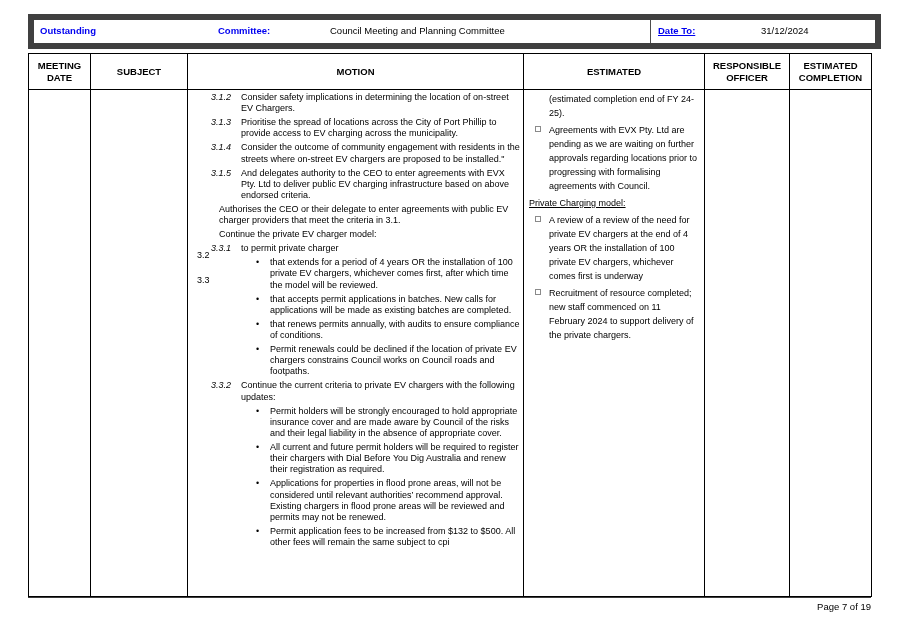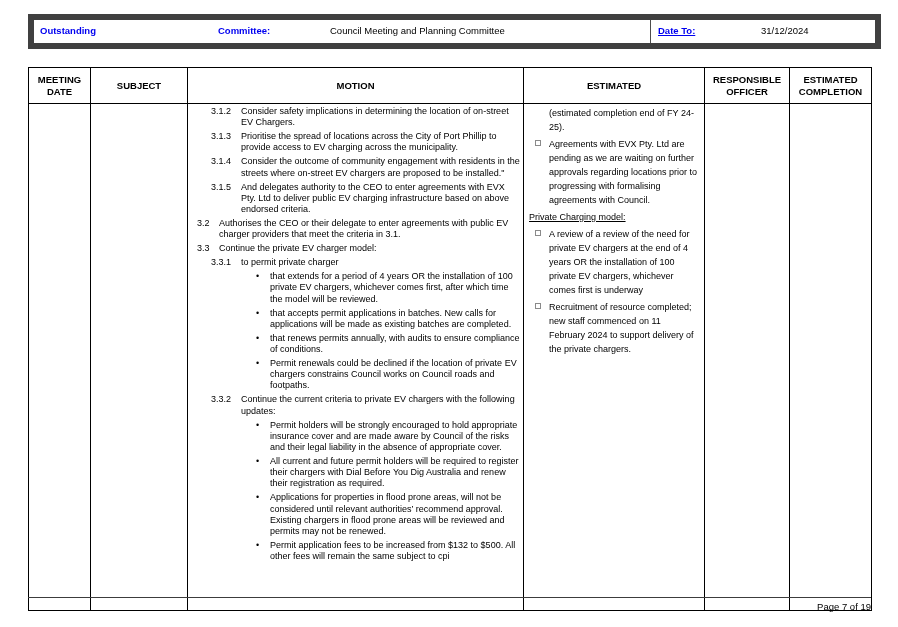--- a/index.html
+++ b/index.html
@@ -22,21 +22,21 @@
   .topbar span { position:absolute; top:5px; font-size:9.5px; white-space:nowrap; }
   .tb-status  { left:6px;   color:#0000f0; font-weight:bold; }
   .tb-clabel  { left:184px; color:#0000f0; font-weight:bold;text-align:right; }
   .tb-cvalue  { left:248px; color:#000;margin-left:48px; }
   .tb-divider { position:absolute; left:616px; top:0; width:1px; height:23px; background:#4d4d4d; }
   .tb-dlabel  { left:624px; color:#0000f0; font-weight:bold;text-decoration:underline; }
   .tb-dvalue  { left:727px; color:#000; }
 
   
   table.main {
-    position:absolute; left:28px; top:67px;
+    position:absolute; left:28px; top:53px;
     width:843px;
     border-collapse:collapse;
     table-layout:fixed;
   }
   table.main th, table.main td {
     border:1px solid #000;
     padding:0;
   }
   table.main th {
     font-size:9.5px; font-weight:bold;
@@ -49,23 +49,23 @@
     vertical-align:top;
     overflow:hidden;
     font-size:9px;
   }
   .cell-inner { padding:2px 2px 0 2px; overflow:hidden; height:504px; }
 
   
   .m-item { position:relative; font-size:9px; line-height:11.2px; margin-bottom:2.8px; }
   .m-num  { position:absolute; }
   .m-l2 { padding-left:29px; }
-  .m-l2 .m-num { left:7px; }
+  .m-l2 .m-num { left:7px;margin-top:46px; }
   .m-l3 { padding-left:51px; }
-  .m-l3 .m-num { left:21px; }
+  .m-l3 .m-num { left:21px;font-style:italic; }
   .m-b  { padding-left:80px; }
   .m-mark { position:absolute; left:66px; }
 
   
   .c-item { position:relative; font-size:9px; line-height:14px; margin-bottom:3px; padding-left:23px; padding-right:3px; }
   .c-plain { }
   .c-heading { padding-left:3px; }
   .c-underline { text-decoration:underline;text-align:center; }
   .c-sq {
     position:absolute; left:9px; top:2.5px;

